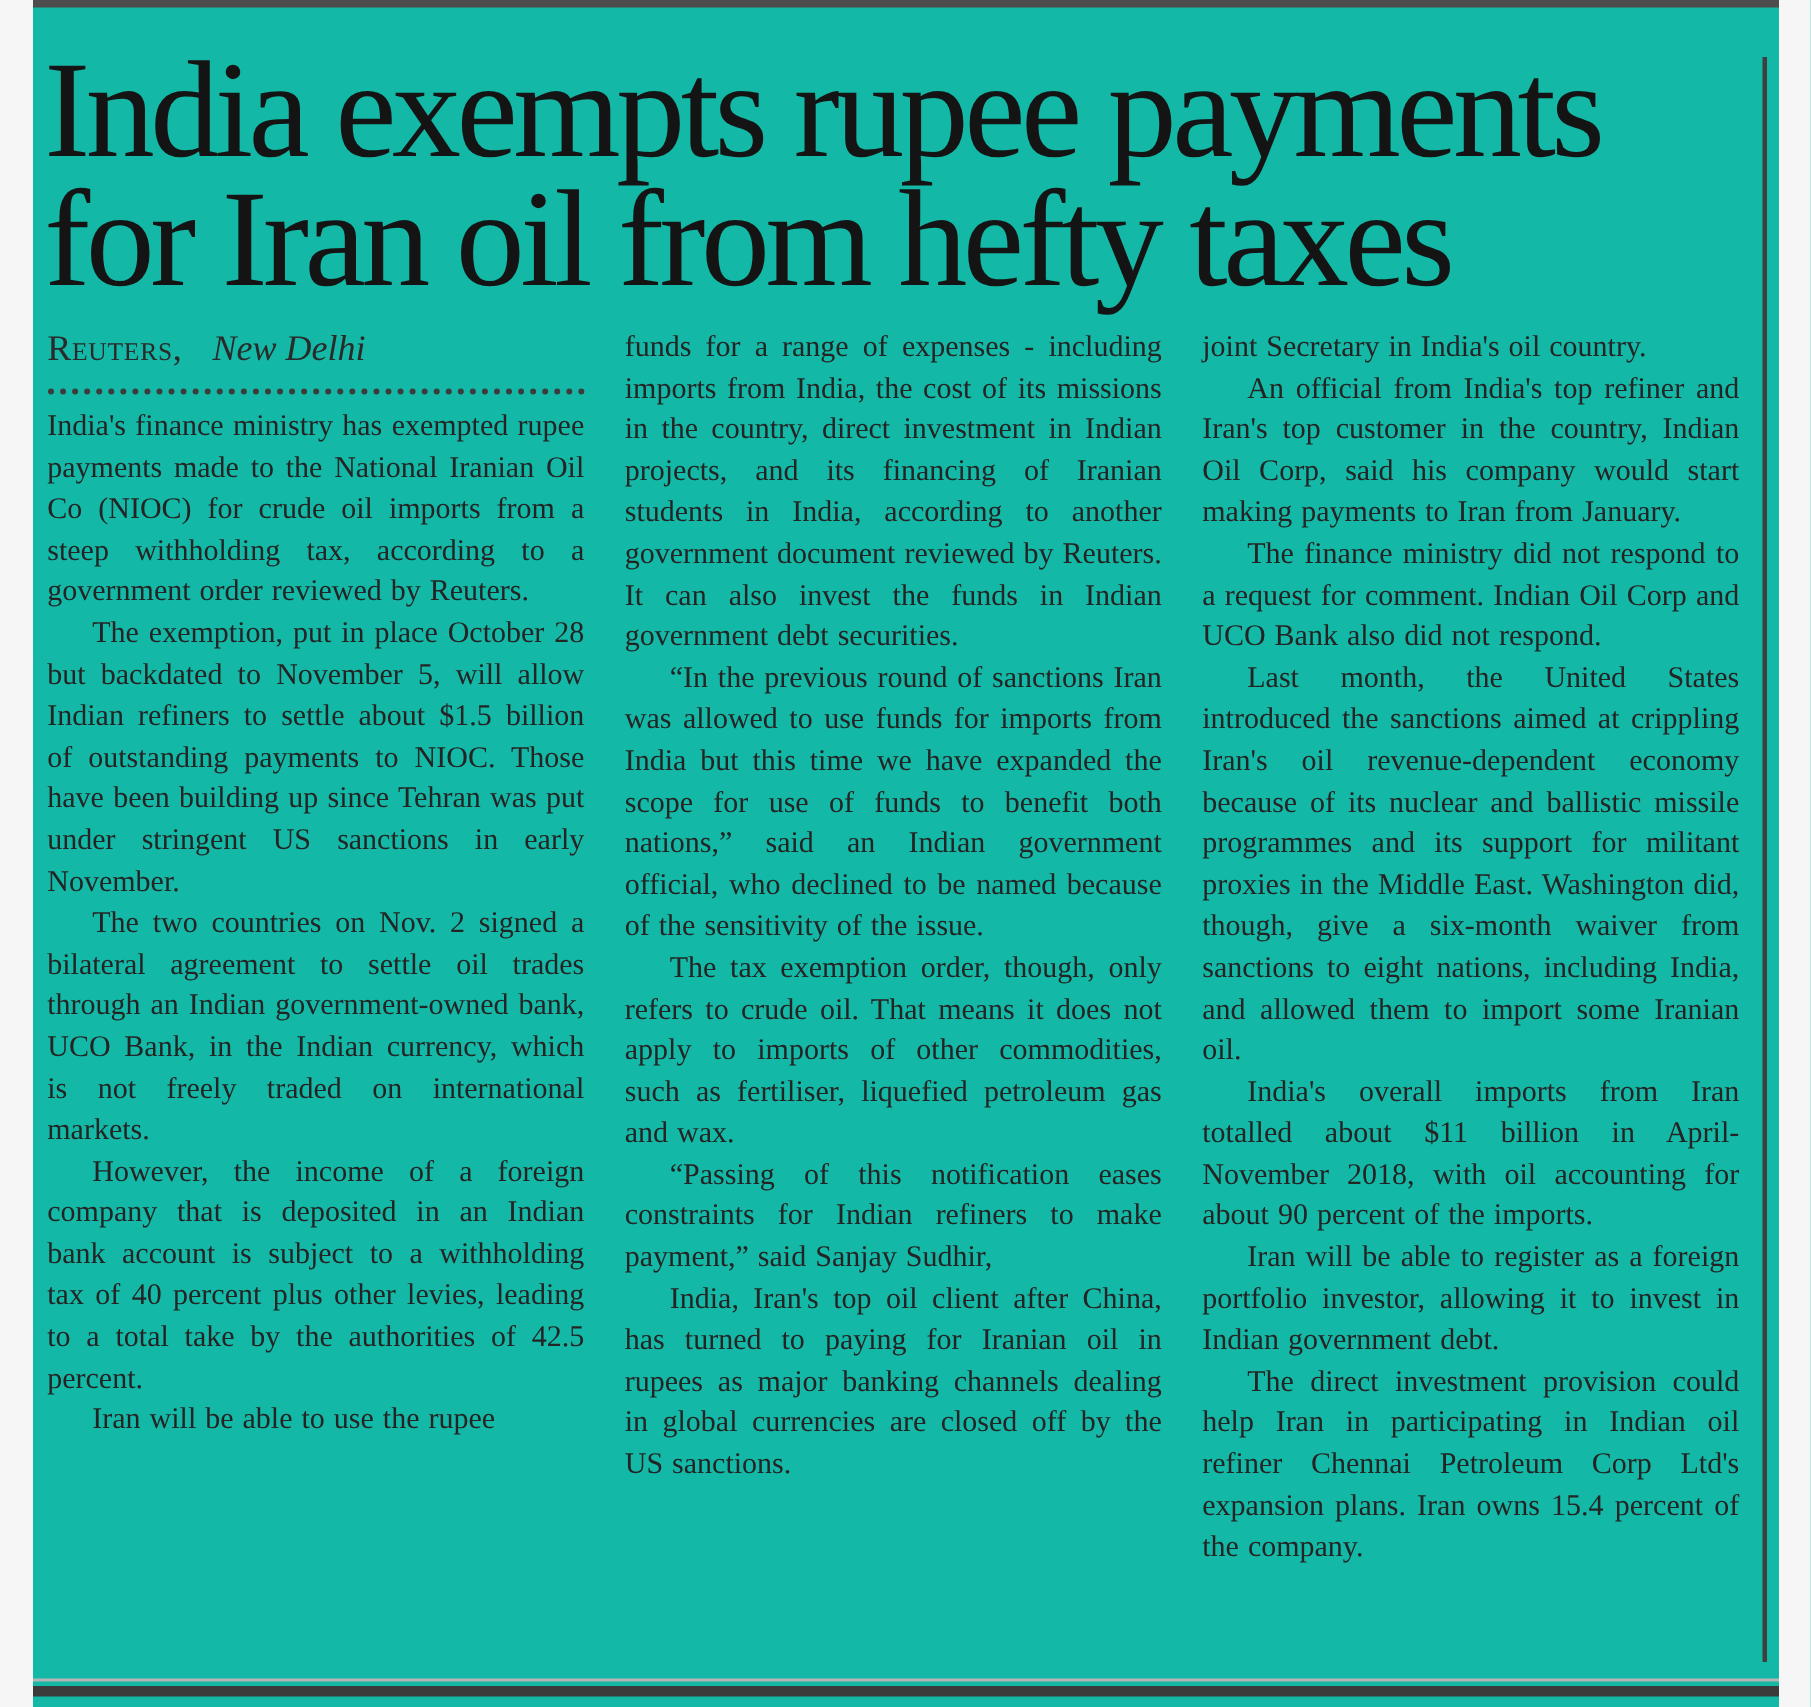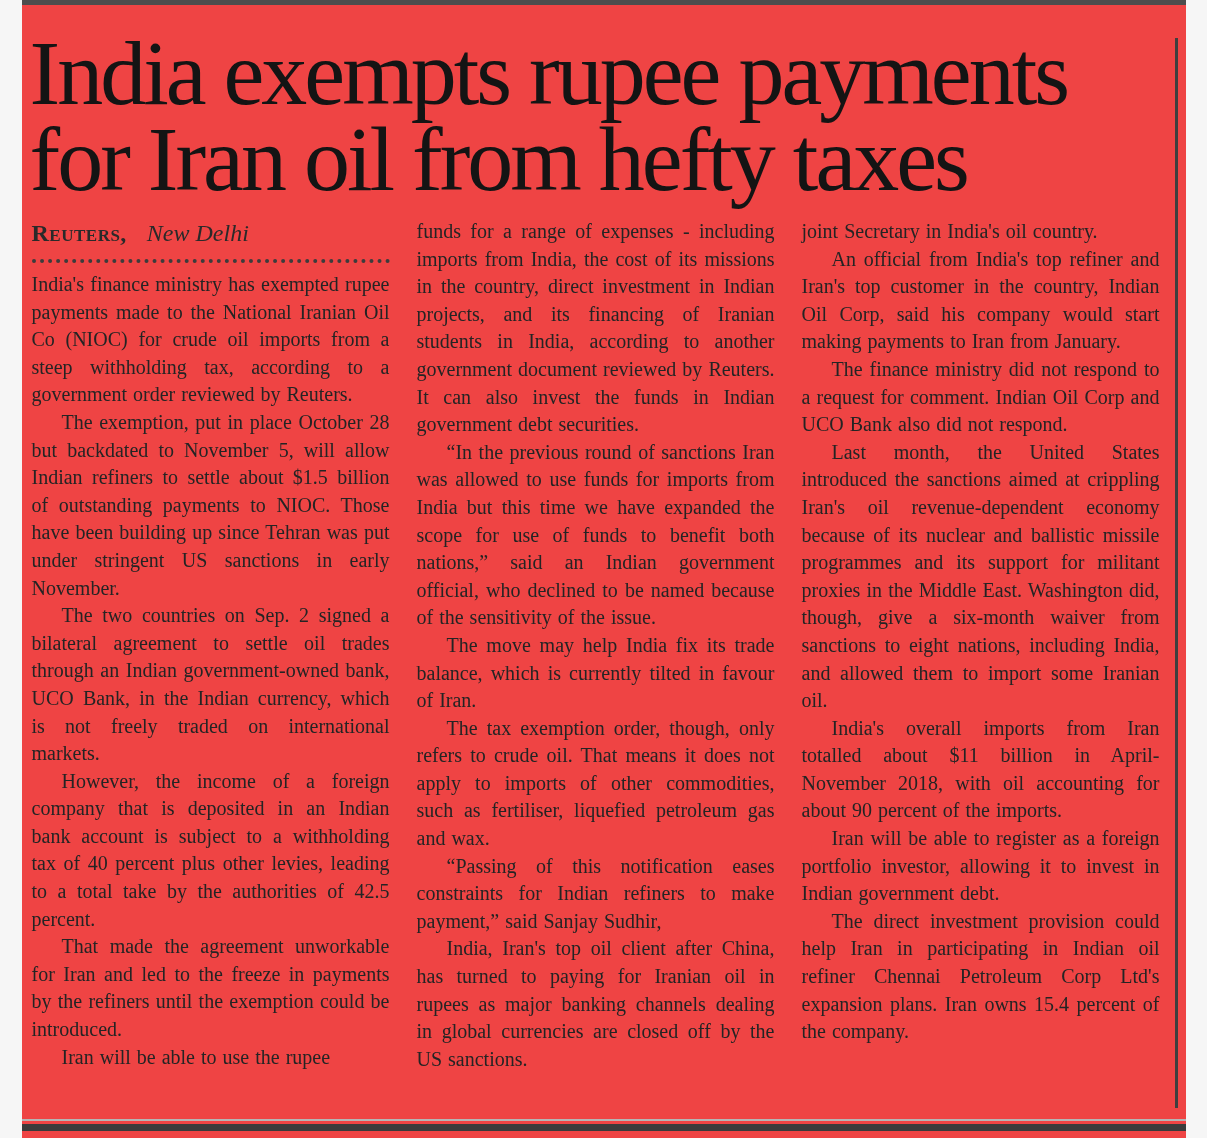--- a/index.html
+++ b/index.html
@@ -2,21 +2,21 @@
 <html><head>
 <meta charset="utf-8">
 <style>
   * { margin: 0; padding: 0; box-sizing: border-box; }
   html, body { background: #f6f6f6; }
   .page {
     position: relative;
     width: 1164px;
     height: 1138px;
     margin: 0 auto;
-    background: #ef4444;
+    background: #14b8a6;
     overflow: hidden;
     font-family: "Liberation Serif", serif;
     color: #202020;
   }
   .top-rule {
     position: absolute;
     top: 0; left: 0; right: 0;
     height: 5px;
     background: #4d4d4d;
   }
@@ -56,21 +56,21 @@
     gap: 27px;
     padding: 16px 26px 0 10px;
   }
   .col { flex: 1 1 0; min-width: 0; }
   .byline {
     font-size: 24px;
     color: #2a2a2a;
     margin-top: 2px;
   }
   .byline .agency {
-    font-weight: bold;
+    font-weight: normal;
     font-variant: small-caps;
     letter-spacing: 0.5px;
     text-transform: capitalize;
   }
   .byline .location {
     font-style: italic;
     margin-left: 20px;
   }
   .dotline {
     border-top: 4px dotted #3c3c3c;
@@ -101,30 +101,28 @@
 
   <div class="content">
 
     <div class="col">
       <div class="byline">
         <span class="agency">Reuters,</span><span class="location">New Delhi</span>
       </div>
       <div class="dotline"></div>
       <p class="para">India's finance ministry has exempted rupee payments made to the National Iranian Oil Co (NIOC) for crude oil imports from a steep withholding tax, according to a government order reviewed by Reuters.</p>
       <p class="para indent">The exemption, put in place October 28 but backdated to November 5, will allow Indian refiners to settle about $1.5 billion of outstanding payments to NIOC. Those have been building up since Tehran was put under stringent US sanctions in early November.</p>
-      <p class="para indent">The two countries on Sep. 2 signed a bilateral agreement to settle oil trades through an Indian government-owned bank, UCO Bank, in the Indian currency, which is not freely traded on international markets.</p>
+      <p class="para indent">The two countries on Nov. 2 signed a bilateral agreement to settle oil trades through an Indian government-owned bank, UCO Bank, in the Indian currency, which is not freely traded on international markets.</p>
       <p class="para indent">However, the income of a foreign company that is deposited in an Indian bank account is subject to a withholding tax of 40 percent plus other levies, leading to a total take by the authorities of 42.5 percent.</p>
-      <p class="para indent">That made the agreement unworkable for Iran and led to the freeze in payments by the refiners until the exemption could be introduced.</p>
       <p class="para indent">Iran will be able to use the rupee</p>
     </div>
 
     <div class="col">
       <p class="para">funds for a range of expenses - including imports from India, the cost of its missions in the country, direct investment in Indian projects, and its financing of Iranian students in India, according to another government document reviewed by Reuters. It can also invest the funds in Indian government debt securities.</p>
       <p class="para indent">“In the previous round of sanctions Iran was allowed to use funds for imports from India but this time we have expanded the scope for use of funds to benefit both nations,” said an Indian government official, who declined to be named because of the sensitivity of the issue.</p>
-      <p class="para indent">The move may help India fix its trade balance, which is currently tilted in favour of Iran.</p>
       <p class="para indent">The tax exemption order, though, only refers to crude oil. That means it does not apply to imports of other commodities, such as fertiliser, liquefied petroleum gas and wax.</p>
       <p class="para indent">“Passing of this notification eases constraints for Indian refiners to make payment,” said Sanjay Sudhir,</p>
       <p class="para indent">India, Iran's top oil client after China, has turned to paying for Iranian oil in rupees as major banking channels dealing in global currencies are closed off by the US sanctions.</p>
     </div>
 
     <div class="col">
       <p class="para">joint Secretary in India's oil country.</p>
       <p class="para indent">An official from India's top refiner and Iran's top customer in the country, Indian Oil Corp, said his company would start making payments to Iran from January.</p>
       <p class="para indent">The finance ministry did not respond to a request for comment. Indian Oil Corp and UCO Bank also did not respond.</p>
       <p class="para indent">Last month, the United States introduced the sanctions aimed at crippling Iran's oil revenue-dependent economy because of its nuclear and ballistic missile programmes and its support for militant proxies in the Middle East. Washington did, though, give a six-month waiver from sanctions to eight nations, including India, and allowed them to import some Iranian oil.</p>

